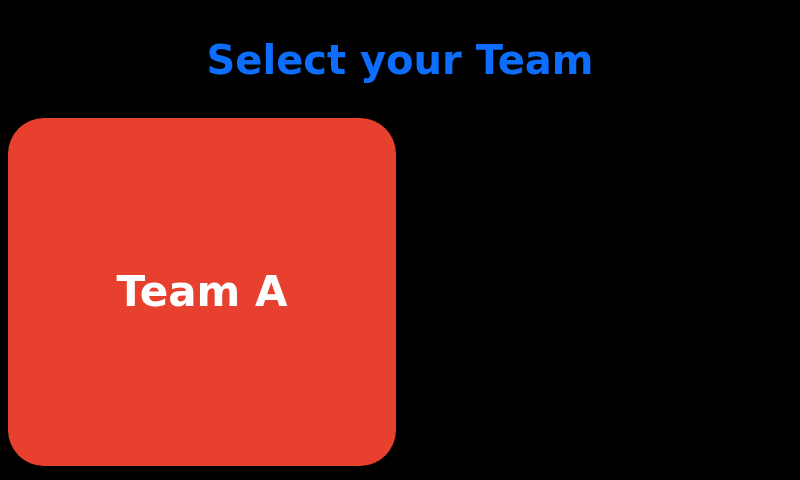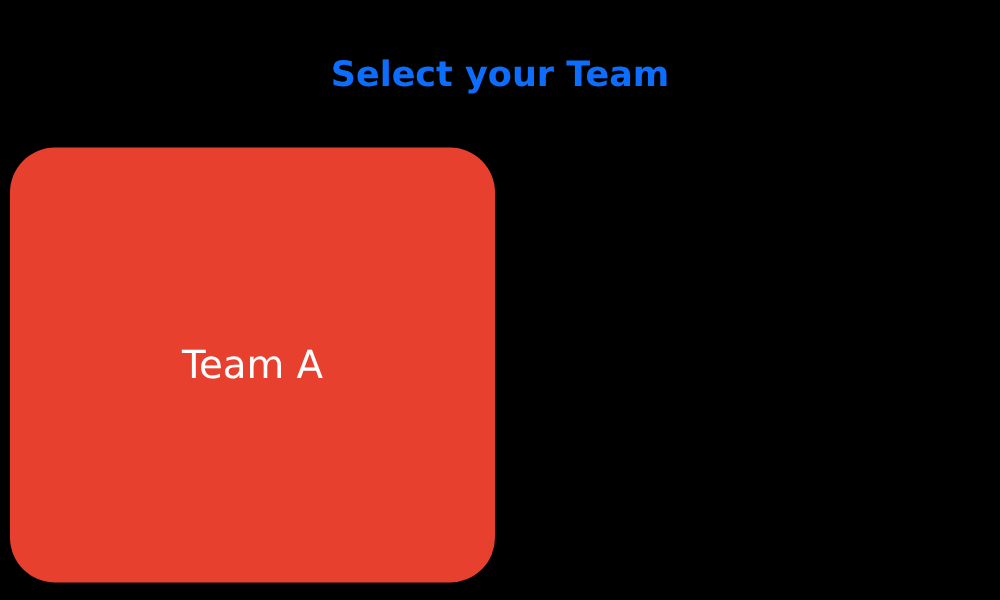--- a/index.html
+++ b/index.html
@@ -19,42 +19,42 @@
     height: 480px;
     background: #000000;
   }
   .title {
     position: absolute;
     left: 0;
     top: 36px;
     width: 800px;
     text-align: center;
     font-family: "DejaVu Sans", sans-serif;
-    font-size: 28px;
+    font-size: 40px;
     font-weight: bold;
     line-height: 48px;
     letter-spacing: 0px;
     color: #0D6EFD;
     white-space: nowrap;
   }
   .card {
     position: absolute;
     display: flex;
     align-items: center;
     justify-content: center;
     border: none;
     padding: 0;
     margin: 0;
     cursor: pointer;
     box-sizing: border-box;
   }
   .card-label {
     font-family: "DejaVu Sans", sans-serif;
-    font-size: 31px;
-    font-weight: normal;
+    font-size: 42px;
+    font-weight: bold;
     color: #FFFFFF;
     line-height: 1;
     white-space: nowrap;
     text-align: left;
   }
   .card-team-a {
     left: 8px;
     top: 118px;
     width: 388px;
     height: 348px;

